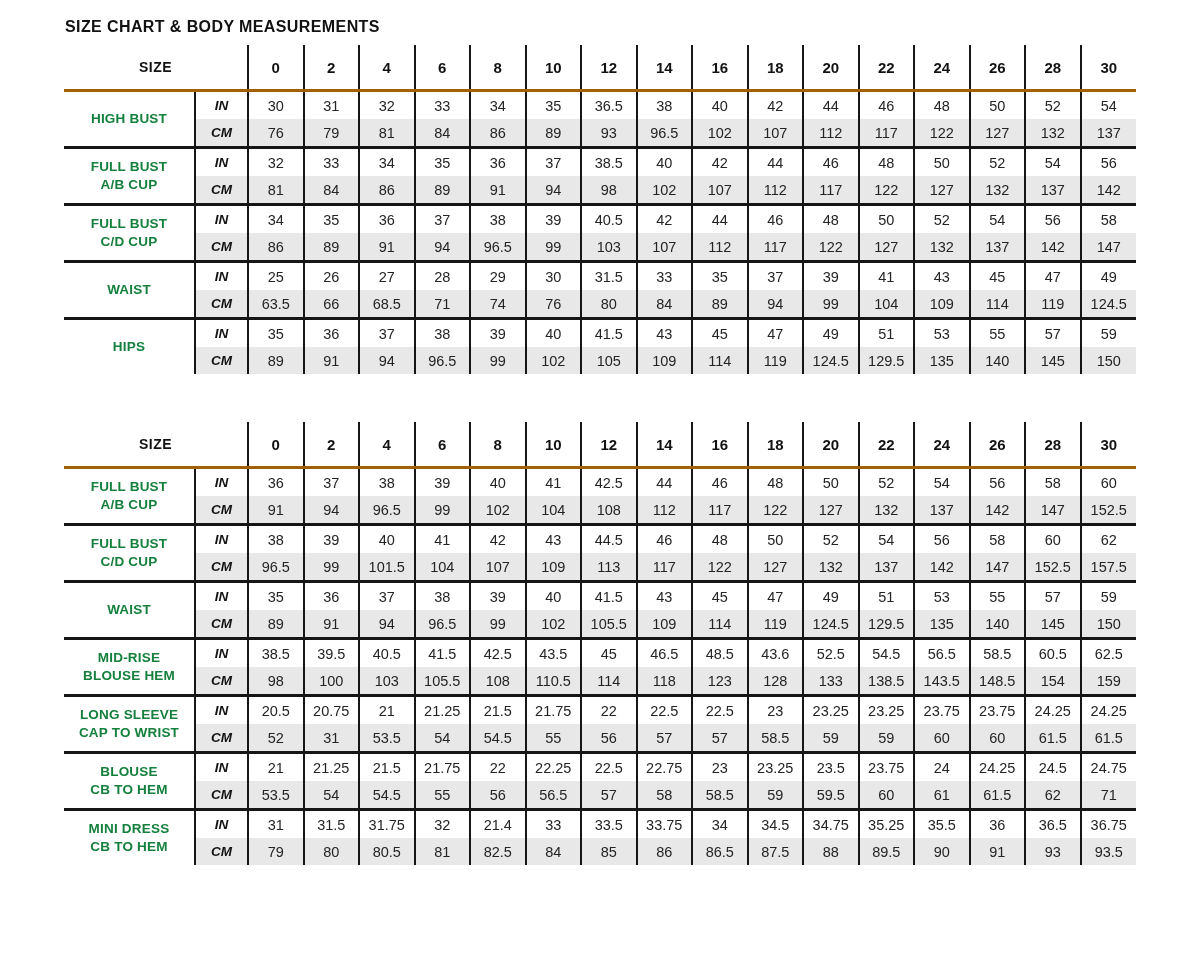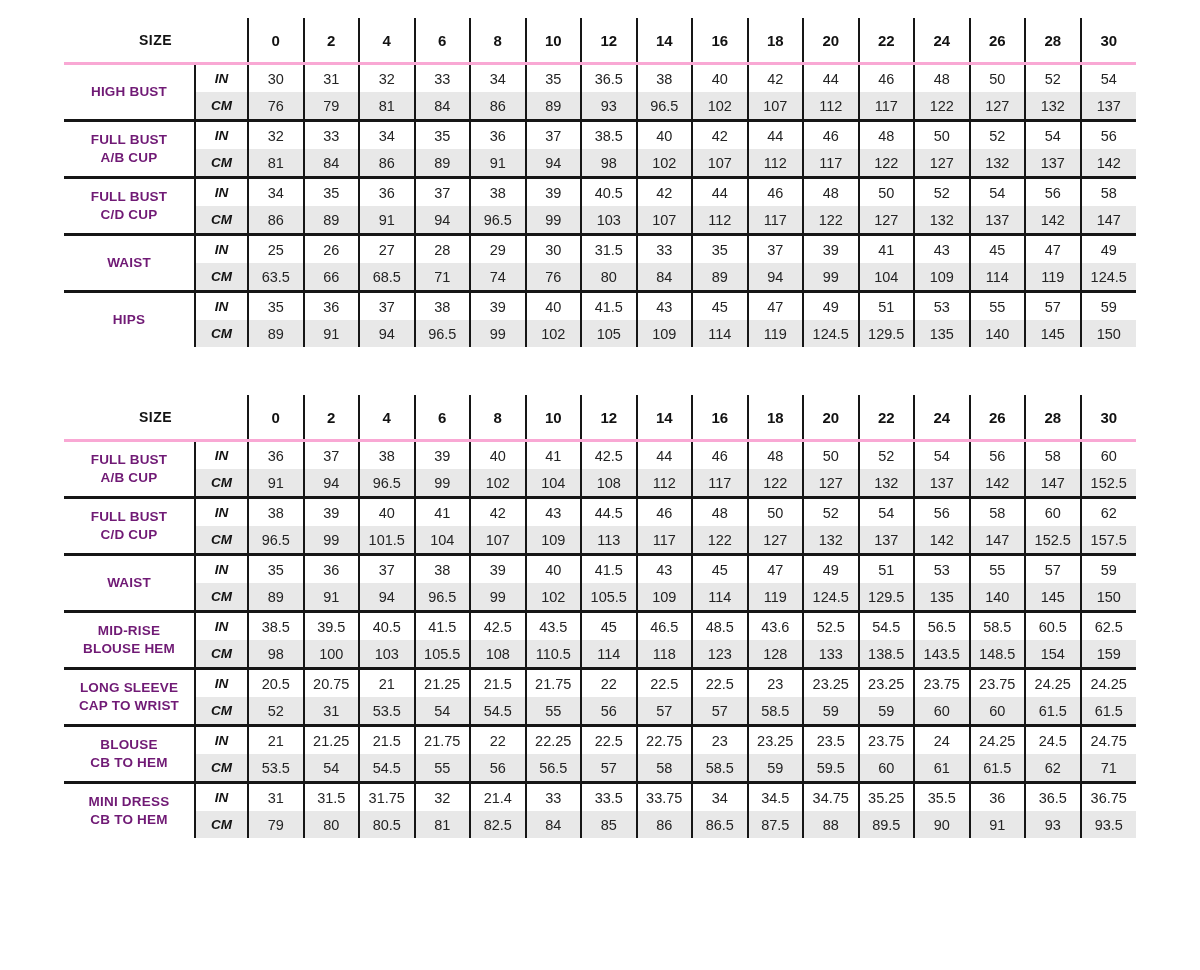--- a/index.html
+++ b/index.html
@@ -37,21 +37,21 @@
   table.size-table th, table.size-table td {
     padding: 0;
     text-align: center;
     vertical-align: middle;
     border: 0;
   }
   
   table.size-table tr > * { border-right: 2px solid #161616; }
   table.size-table tr > *:last-child { border-right: 0; }
   
-  table.size-table thead th { border-bottom: 3px solid #f9a8d4; }
+  table.size-table thead th { border-bottom: 3px solid #a16207; }
   table.size-table tbody tr.in-row > * { border-top: 3px solid #161616; }
 
   table.size-table thead th { height: 44px; }
   table.size-table tbody td, table.size-table tbody th { height: 27px; }
 
   th.size-head {
     font-size: 14px;
     font-weight: bold;
     letter-spacing: 0.5px;
     color: #121212;
@@ -59,21 +59,21 @@
   th.size-col {
     font-size: 15px;
     font-weight: bold;
     color: #121212;
   }
   th.m-label {
     font-size: 13.5px;
     font-weight: bold;
     line-height: 1.3;
     letter-spacing: 0.2px;
-    color: #701a75;
+    color: #15803d;
     background: #ffffff;
   }
   td.unit {
     font-size: 13.5px;
     font-weight: bold;
     color: #121212;
     font-style: italic;
   }
   td.val {
     font-size: 14.5px;
@@ -81,20 +81,21 @@
     color: #242424;
   }
   tr.cm-row > * { background: #e8e8e8; }
 </style>
 </head>
 <body>
 
 <div class="page">
 
   <div class="section">
+    <h2 class="section-title">SIZE CHART &amp; BODY MEASUREMENTS</h2>
     <table class="size-table">
         <colgroup>
           <col class="col-label">
           <col class="col-unit">
           <col class="col-size">
           <col class="col-size">
           <col class="col-size">
           <col class="col-size">
           <col class="col-size">
           <col class="col-size">

